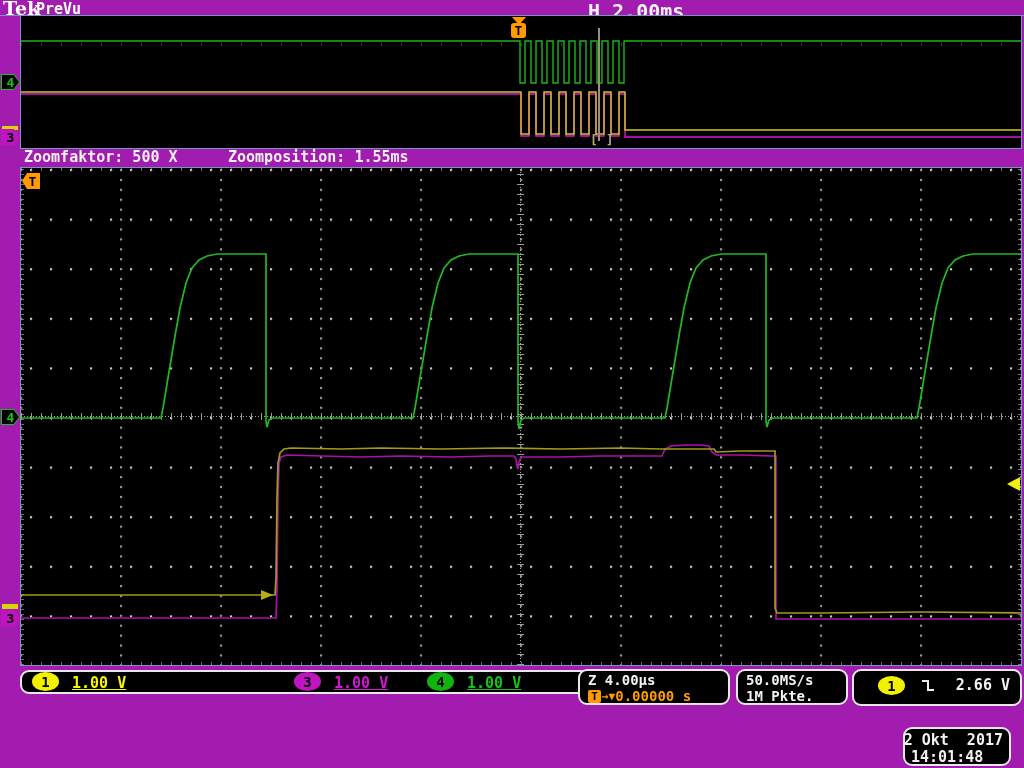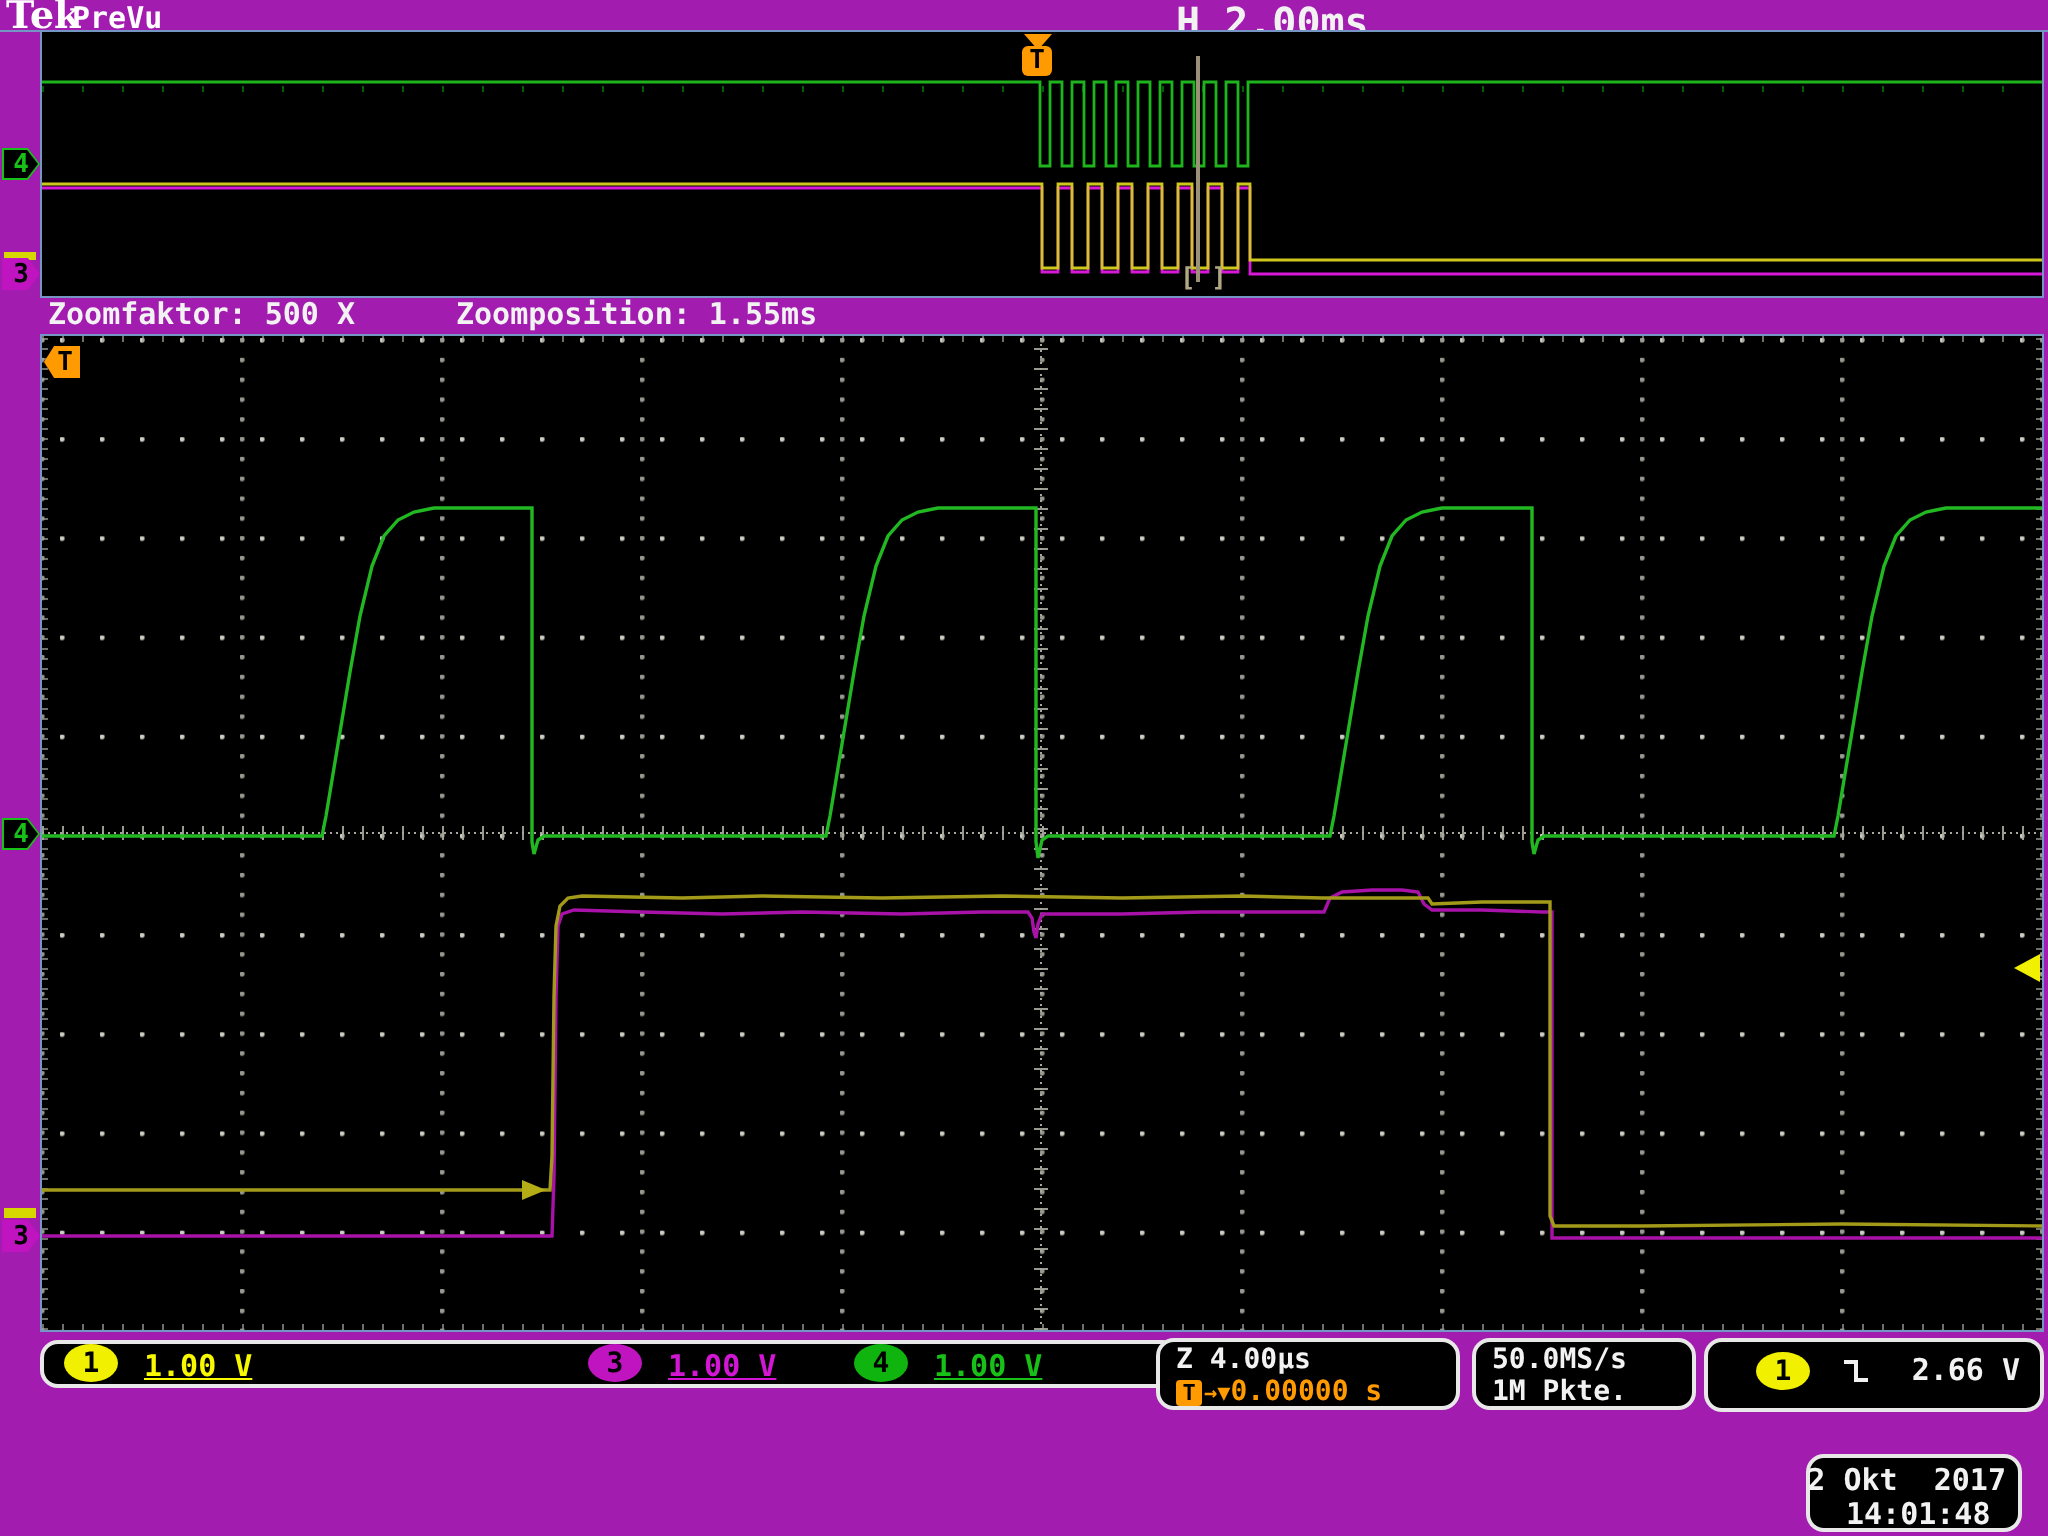--- a/index.html
+++ b/index.html
@@ -168,16 +168,16 @@
   <div class="box" style="left:852px;top:669px;width:170px;height:37px;">
     <div class="oval" style="left:24px;top:5px;background:#f0f000;">1</div>
     <svg width="16" height="16" style="position:absolute;left:66px;top:6px;">
       <polyline points="2,4 8,4 8,13 14,13" fill="none" stroke="#f2f2f2" stroke-width="2"></polyline>
     </svg>
     <span class="boxline" style="left:auto;right:10px;top:5px;font-size:15px;margin-left:44px;">2.66 V</span>
   </div>
 
   <div class="box" style="left:903px;top:727px;width:108px;height:39px;">
     <span class="boxline" style="left:auto;right:6px;top:2px;font-size:15px;">2 Okt  2017</span>
-    <span class="boxline" style="left:6px;top:19px;font-size:15px;margin-left:12px;">14:01:48</span>
+    <span class="boxline" style="left:6px;top:19px;font-size:15px;">14:01:48</span>
   </div>
 
 </div>
 
 </body></html>

